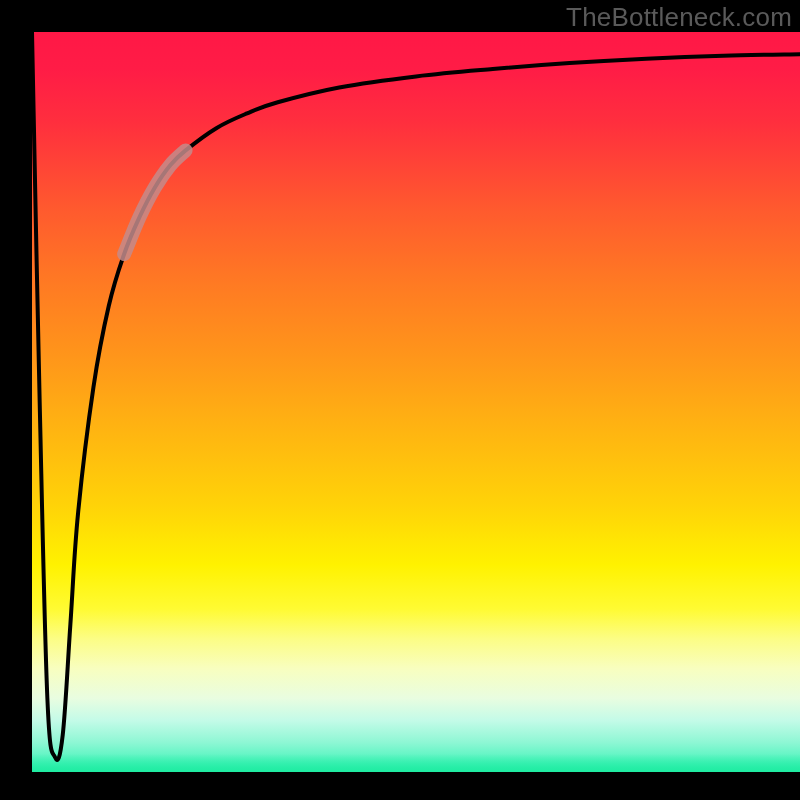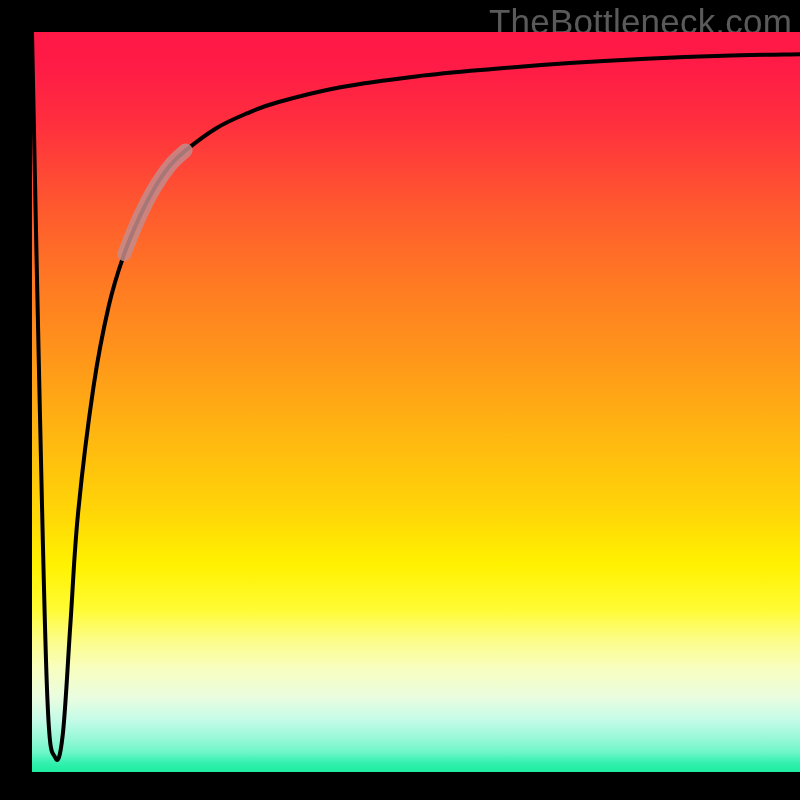--- a/index.html
+++ b/index.html
@@ -15,21 +15,21 @@
     position: relative;
     width: 800px;
     height: 800px;
     background: #000;
   }
   .watermark {
     position: absolute;
     top: 2px;
     right: 8px;
     color: #5a5a5a;
-    font-size: 35px;
+    font-size: 26px;
     font-weight: 400;
     letter-spacing: 0.2px;
     user-select: none;
   }
   .plot-area {
     position: absolute;
     left: 32px;
     top: 32px;
     width: 768px;
     height: 740px;

